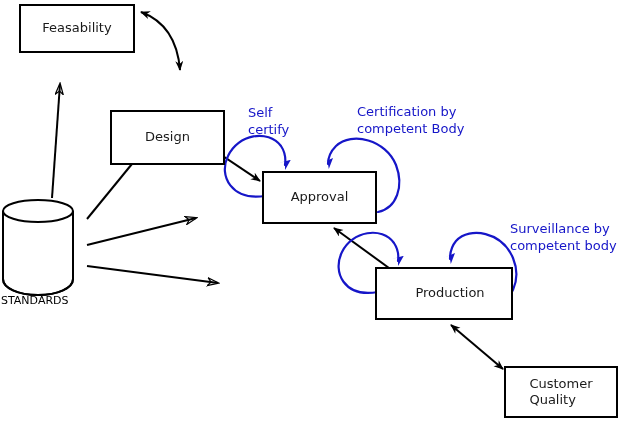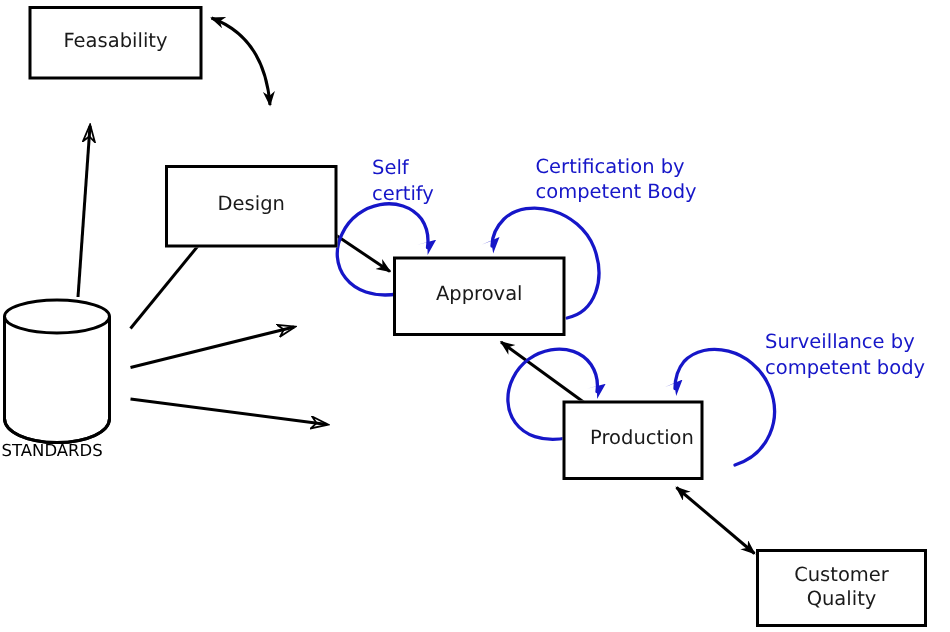--- a/index.html
+++ b/index.html
@@ -26,21 +26,20 @@
     height: 421px;
   }
   .node-box {
     position: absolute;
     border: 2px solid #000000;
     background: #ffffff;
     box-sizing: border-box;
     display: flex;
     align-items: center;
     justify-content: center;
-    text-align: center;
     font-size: 13px;
     color: #1a1a1a;
     line-height: 1.25;
     font-family: "DejaVu Sans", "Liberation Sans", sans-serif;
   }
   .node-label {
     white-space: pre-line;
     display: block;
   }
   .ann {
@@ -140,21 +139,21 @@
   </div>
 
   <div class="node-box" style="left:110px; top:75px; width:115px; height:55px;margin-top:35px;">
     <span class="node-label">Design</span>
   </div>
 
   <div class="node-box" style="left:262px; top:171px; width:115px; height:53px;">
     <span class="node-label">Approval</span>
   </div>
 
-  <div class="node-box" style="left:375px; top:267px; width:94px; height:53px;padding-left:12px;">
+  <div class="node-box" style="left:375px; top:267px; width:138px; height:53px;padding-left:12px;">
     <span class="node-label">Production</span>
   </div>
 
   <div class="node-box" style="left:504px; top:366px; width:114px; height:52px;">
     <span class="node-label">Customer
 Quality</span>
   </div>
 
   <div class="store-label" style="left:1px; top:294px;">STANDARDS</div>
 

